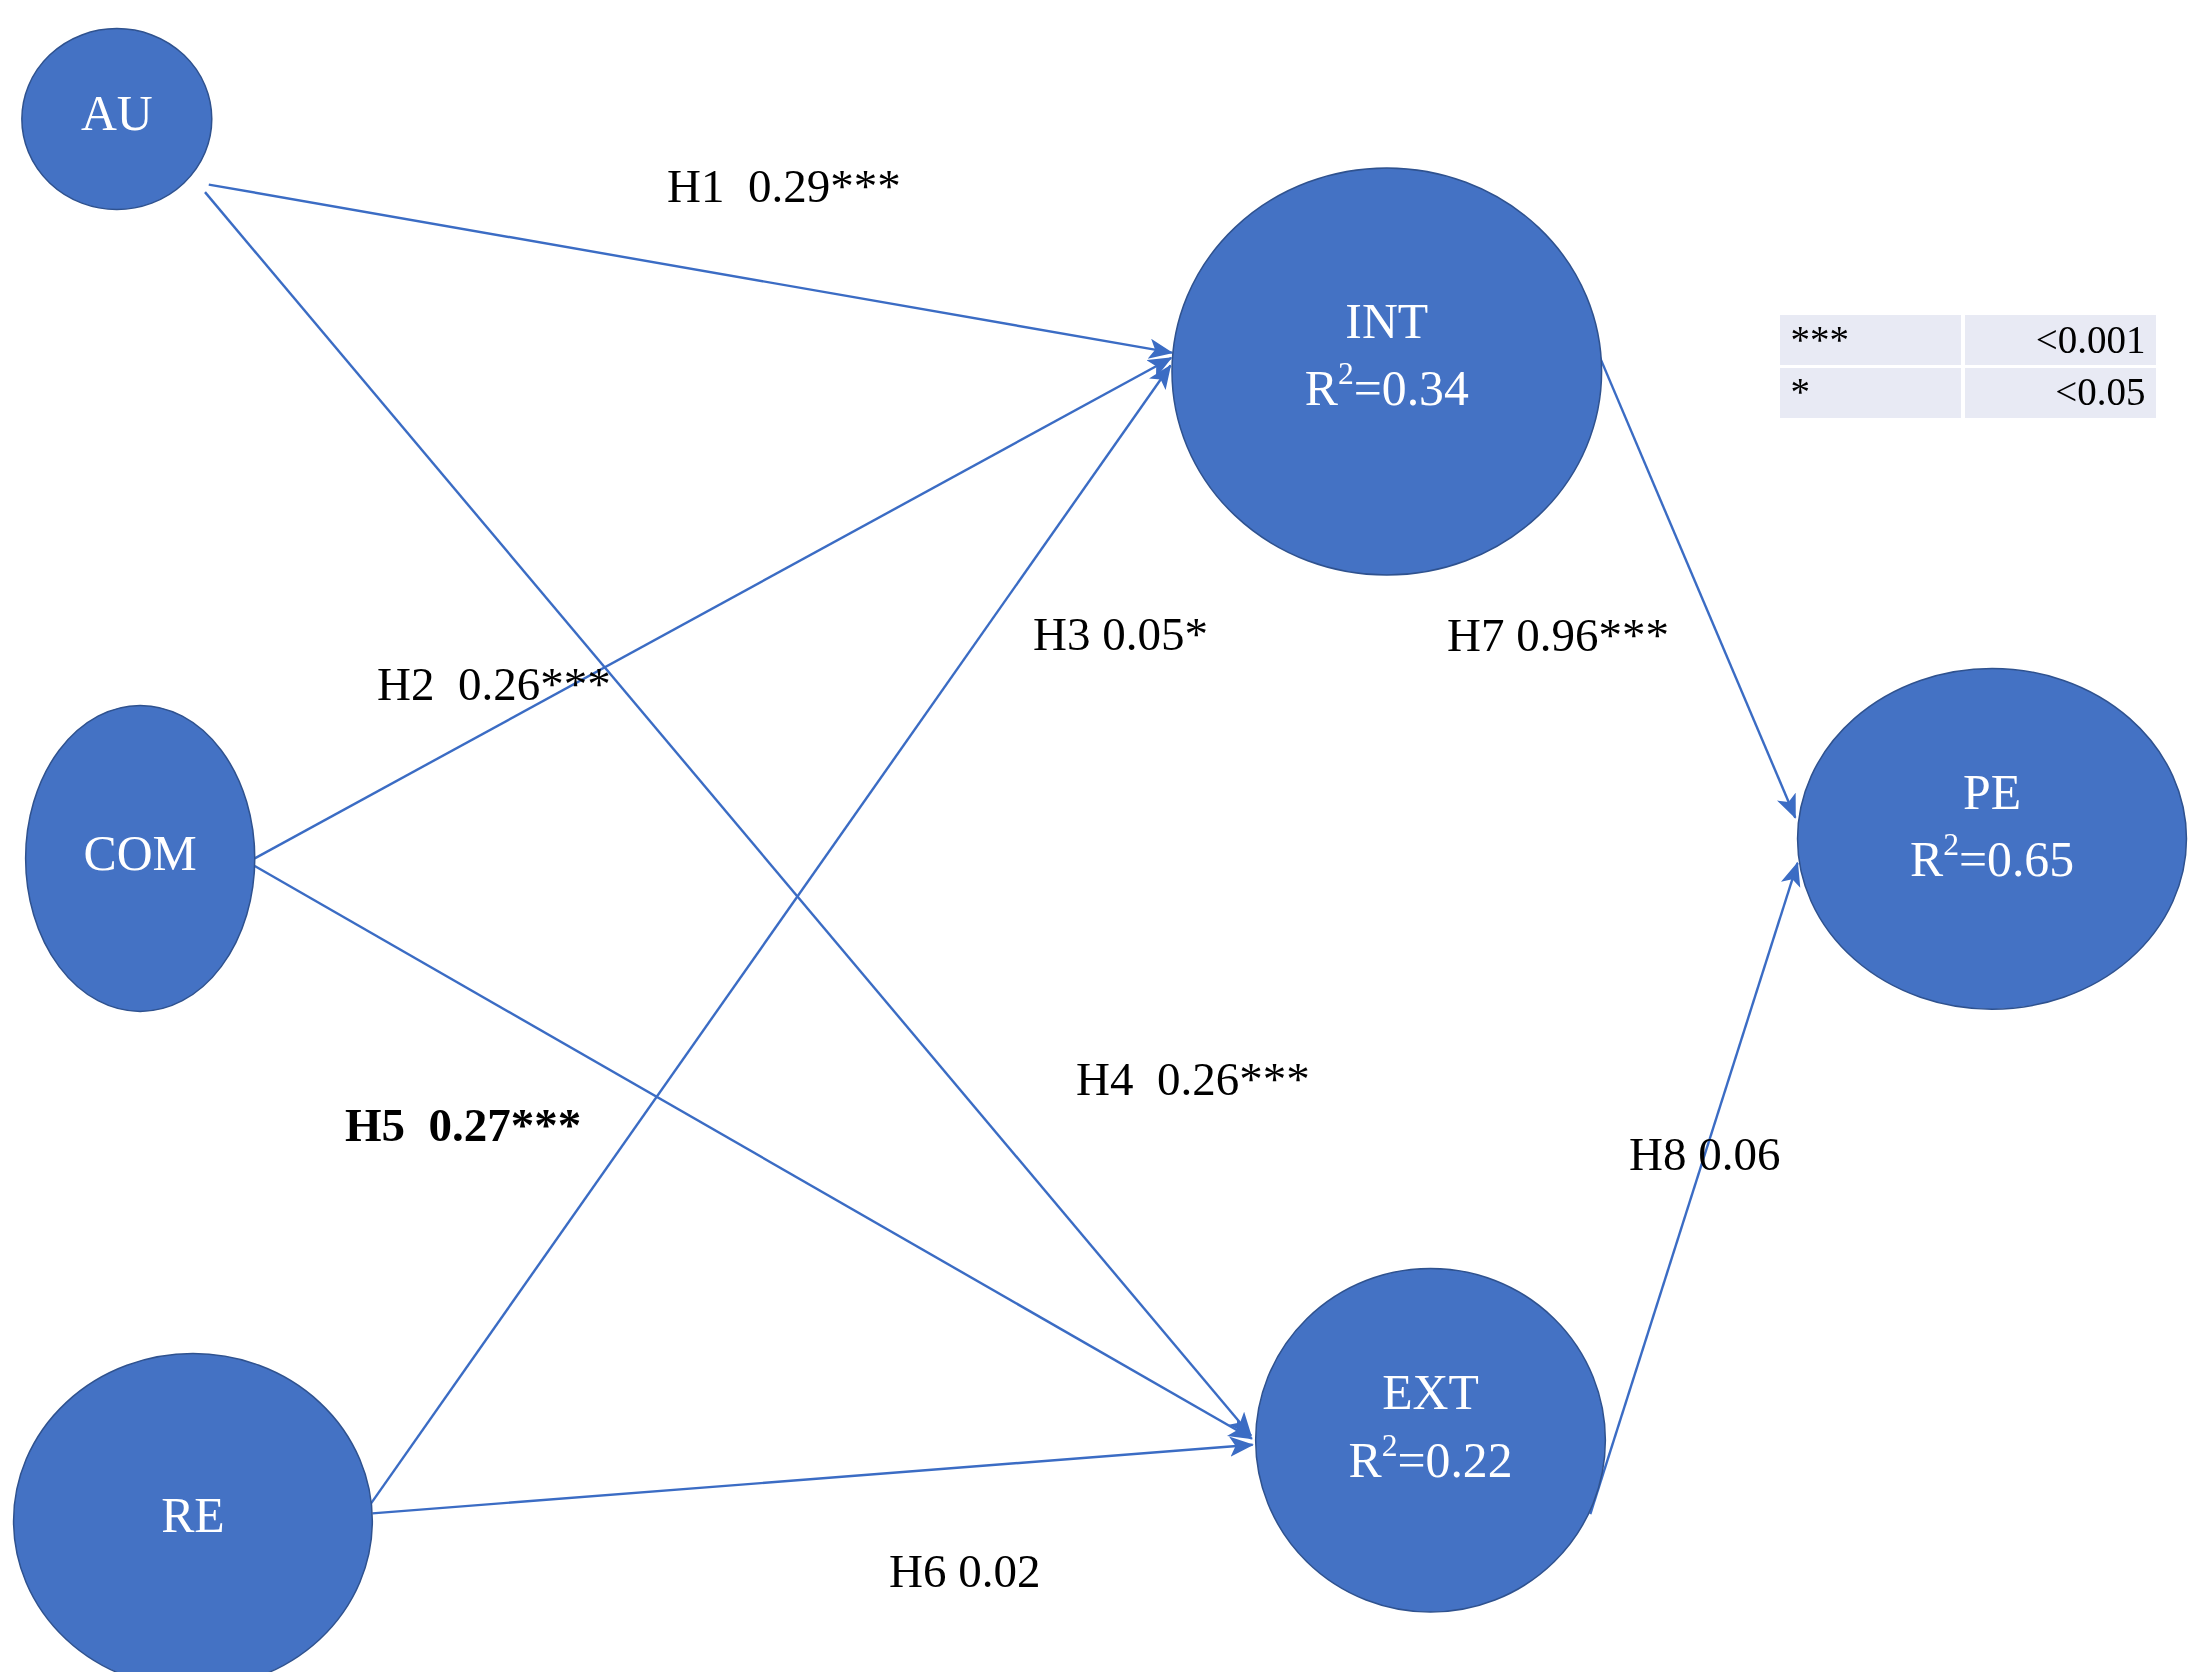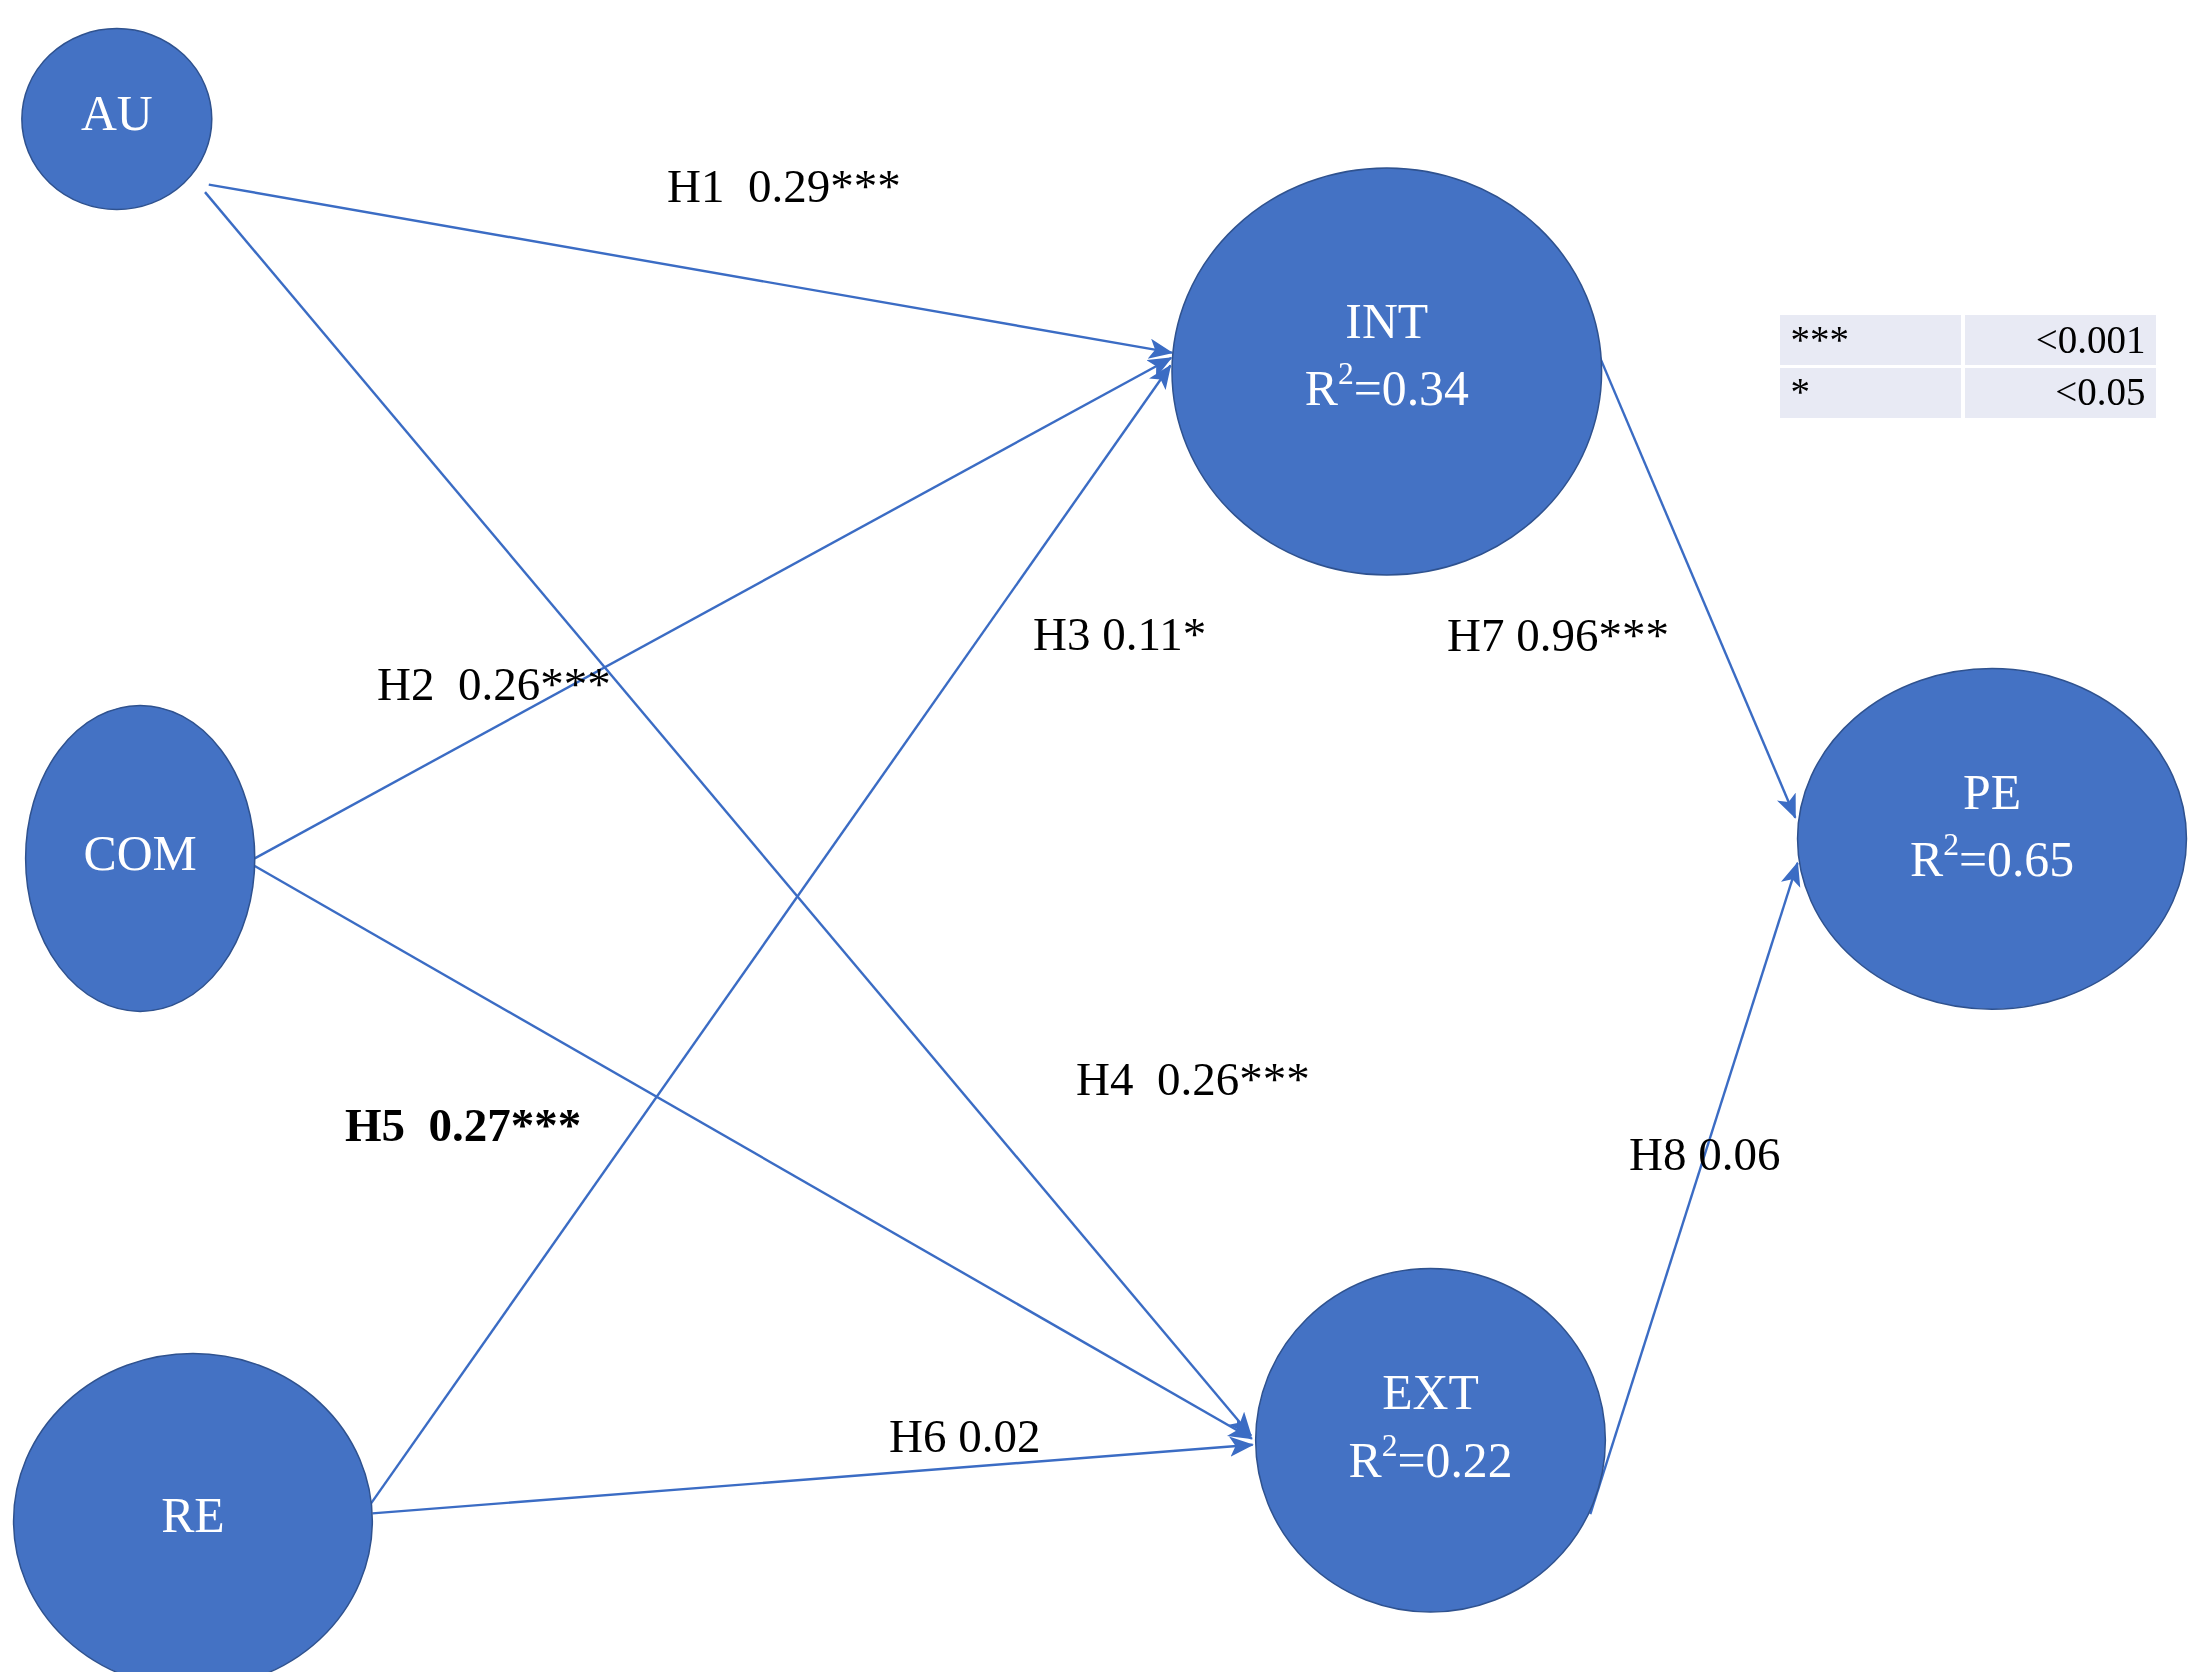--- a/index.html
+++ b/index.html
@@ -146,27 +146,27 @@
       <text class="node-label-sub" x="2643" y="1125">
         <tspan>R</tspan><tspan class="node-label-sup">2</tspan><tspan>=0.65</tspan>
       </text>
     </g>
   </svg>
 
   <div class="edge-label" style="left:667px; top:146px;">H1  0.29***</div>
 
   <div class="edge-label" style="left:377px; top:644px;">H2  0.26***</div>
 
-  <div class="edge-label" style="left:1033px; top:594px;">H3 0.11*</div>
+  <div class="edge-label" style="left:1033px; top:594px;">H3 0.05*</div>
 
   <div class="edge-label" style="left:1076px; top:1039px;">H4  0.26***</div>
 
   <div class="edge-label" style="left:345px; top:1085px;font-weight:bold;">H5  0.27***</div>
 
-  <div class="edge-label" style="left:889px; top:1396px;">H6 0.02</div>
+  <div class="edge-label" style="left:889px; top:1531px;">H6 0.02</div>
 
   <div class="edge-label" style="left:1447px; top:595px;">H7 0.96***</div>
 
   <div class="edge-label" style="left:1629px; top:1114px;">H8 0.06</div>
 
   <table id="legend-table">
     <tbody>
       <tr>
         <td class="sym-col">***</td>
         <td class="val-col">&lt;0.001</td>

